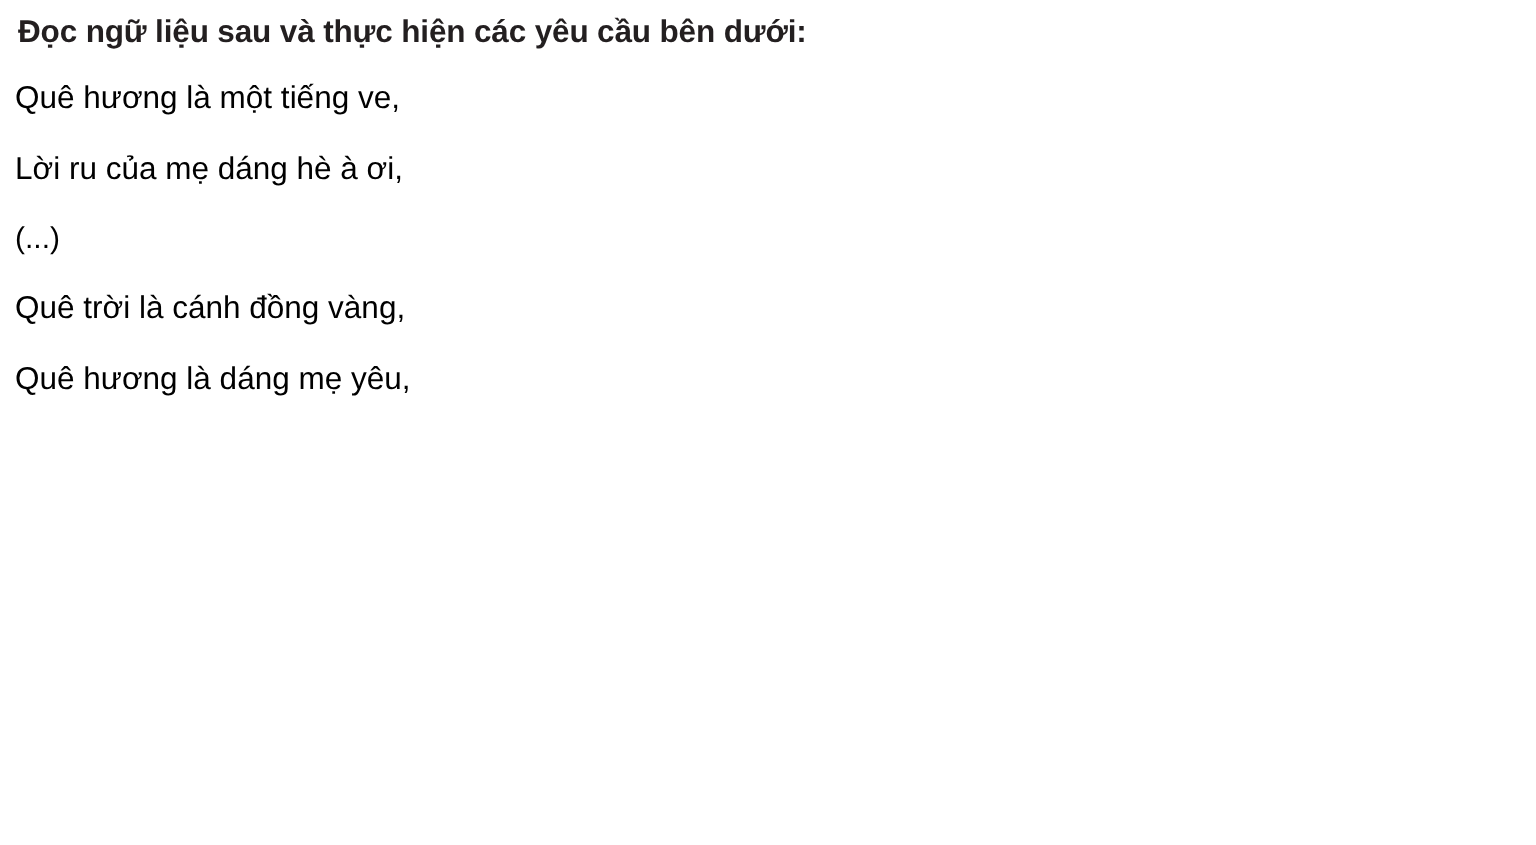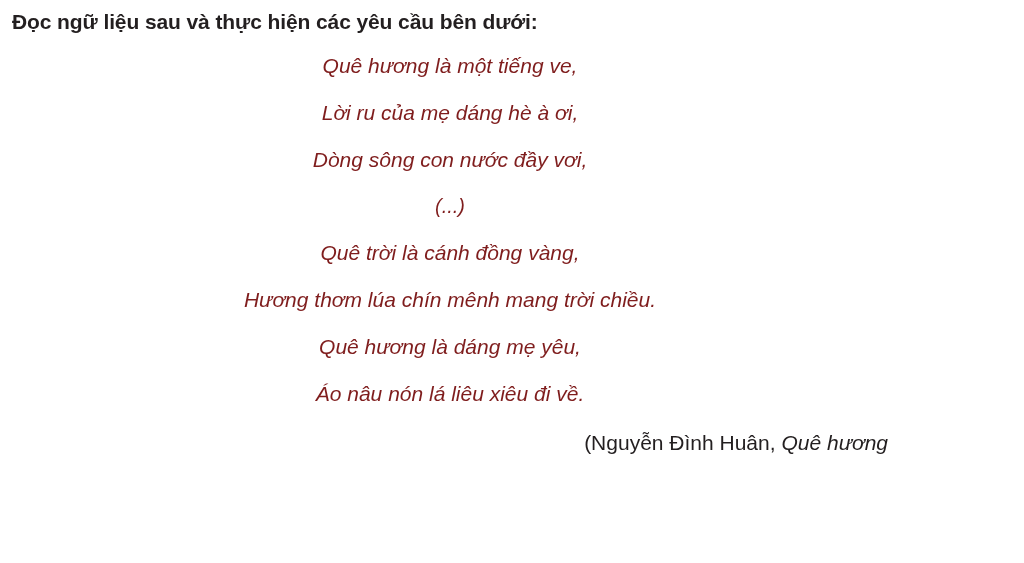--- a/index.html
+++ b/index.html
@@ -29,25 +29,23 @@
     margin: 0 0 6px 2px;
     color: #231f20;
   }
   .poem {
     margin: 0;
     padding: 0;
     list-style: none;
   }
   .poem-line {
     font-size: 21px;
-    font-style: italic;
-    text-align: center;
     line-height: 1.0;
     padding: 13px 0 13px 0;
-    color: #7f1d1d;
+    color: #000000;
     white-space: nowrap;
   }
   .poem-line.ellipsis {
     font-size: 20px;
   }
   .attribution {
     margin-top: 14px;
     text-align: right;
     font-size: 21px;
     line-height: 1.1;
@@ -62,26 +60,19 @@
 </head>
 <body>
 
 <div class="page">
 
   <p class="prompt">Đọc ngữ liệu sau và thực hiện các yêu cầu bên dưới:</p>
 
   <div class="poem">
     <div class="poem-line">Quê hương là một tiếng ve,</div>
     <div class="poem-line">Lời ru của mẹ dáng hè à ơi,</div>
-    <div class="poem-line">Dòng sông con nước đầy vơi,</div>
     <div class="poem-line ellipsis">(...)</div>
     <div class="poem-line">Quê trời là cánh đồng vàng,</div>
-    <div class="poem-line">Hương thơm lúa chín mênh mang trời chiều.</div>
     <div class="poem-line">Quê hương là dáng mẹ yêu,</div>
-    <div class="poem-line">Áo nâu nón lá liêu xiêu đi về.</div>
   </div>
 
-  <div class="attribution">
-    <span>(Nguyễn Đình Huân,</span>
-    <span class="title">Quê hương</span>
-  </div>
 
 </div>
 
 </body></html>

